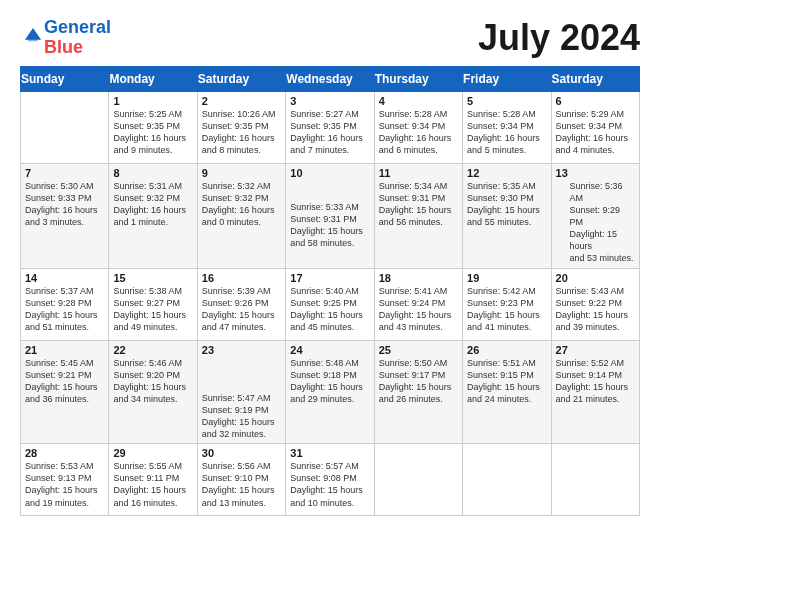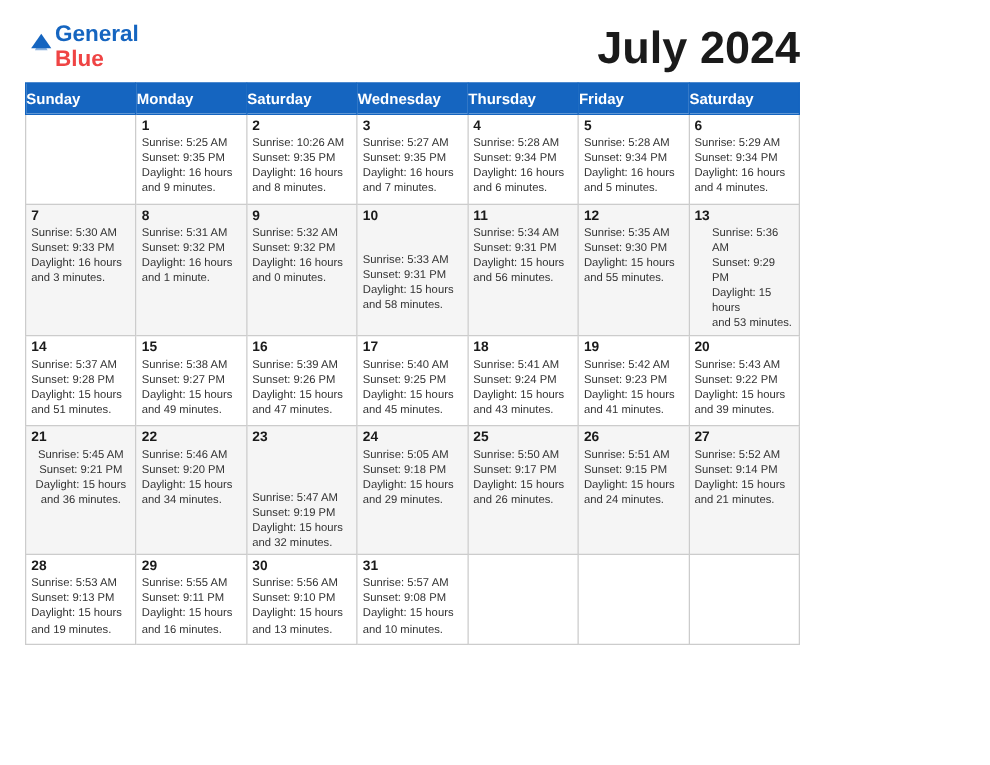--- a/index.html
+++ b/index.html
@@ -273,42 +273,42 @@
             <span class="day-num">20</span>
             <div class="day-info" style="white-space: pre-line;">Sunrise: 5:43 AM
 Sunset: 9:22 PM
 Daylight: 15 hours
 and 39 minutes.</div>
           </td>
         </tr>
         <tr class="row-even">
           <td>
             <span class="day-num">21</span>
-            <div class="day-info" style="white-space: pre-line; text-align: center;">Sunrise: 5:45 AM
+            <div class="day-info" style="white-space: pre-line;">Sunrise: 5:45 AM
 Sunset: 9:21 PM
 Daylight: 15 hours
 and 36 minutes.</div>
           </td>
           <td>
             <span class="day-num">22</span>
             <div class="day-info" style="white-space: pre-line;">Sunrise: 5:46 AM
 Sunset: 9:20 PM
 Daylight: 15 hours
 and 34 minutes.</div>
           </td>
           <td>
             <span class="day-num">23</span>
             <div class="day-info" style="white-space: pre-line; margin-top: 36px;">Sunrise: 5:47 AM
 Sunset: 9:19 PM
 Daylight: 15 hours
 and 32 minutes.</div>
           </td>
           <td>
             <span class="day-num">24</span>
-            <div class="day-info" style="white-space: pre-line;">Sunrise: 5:05 AM
+            <div class="day-info" style="white-space: pre-line;">Sunrise: 5:48 AM
 Sunset: 9:18 PM
 Daylight: 15 hours
 and 29 minutes.</div>
           </td>
           <td>
             <span class="day-num">25</span>
             <div class="day-info" style="white-space: pre-line;">Sunrise: 5:50 AM
 Sunset: 9:17 PM
 Daylight: 15 hours
 and 26 minutes.</div>

